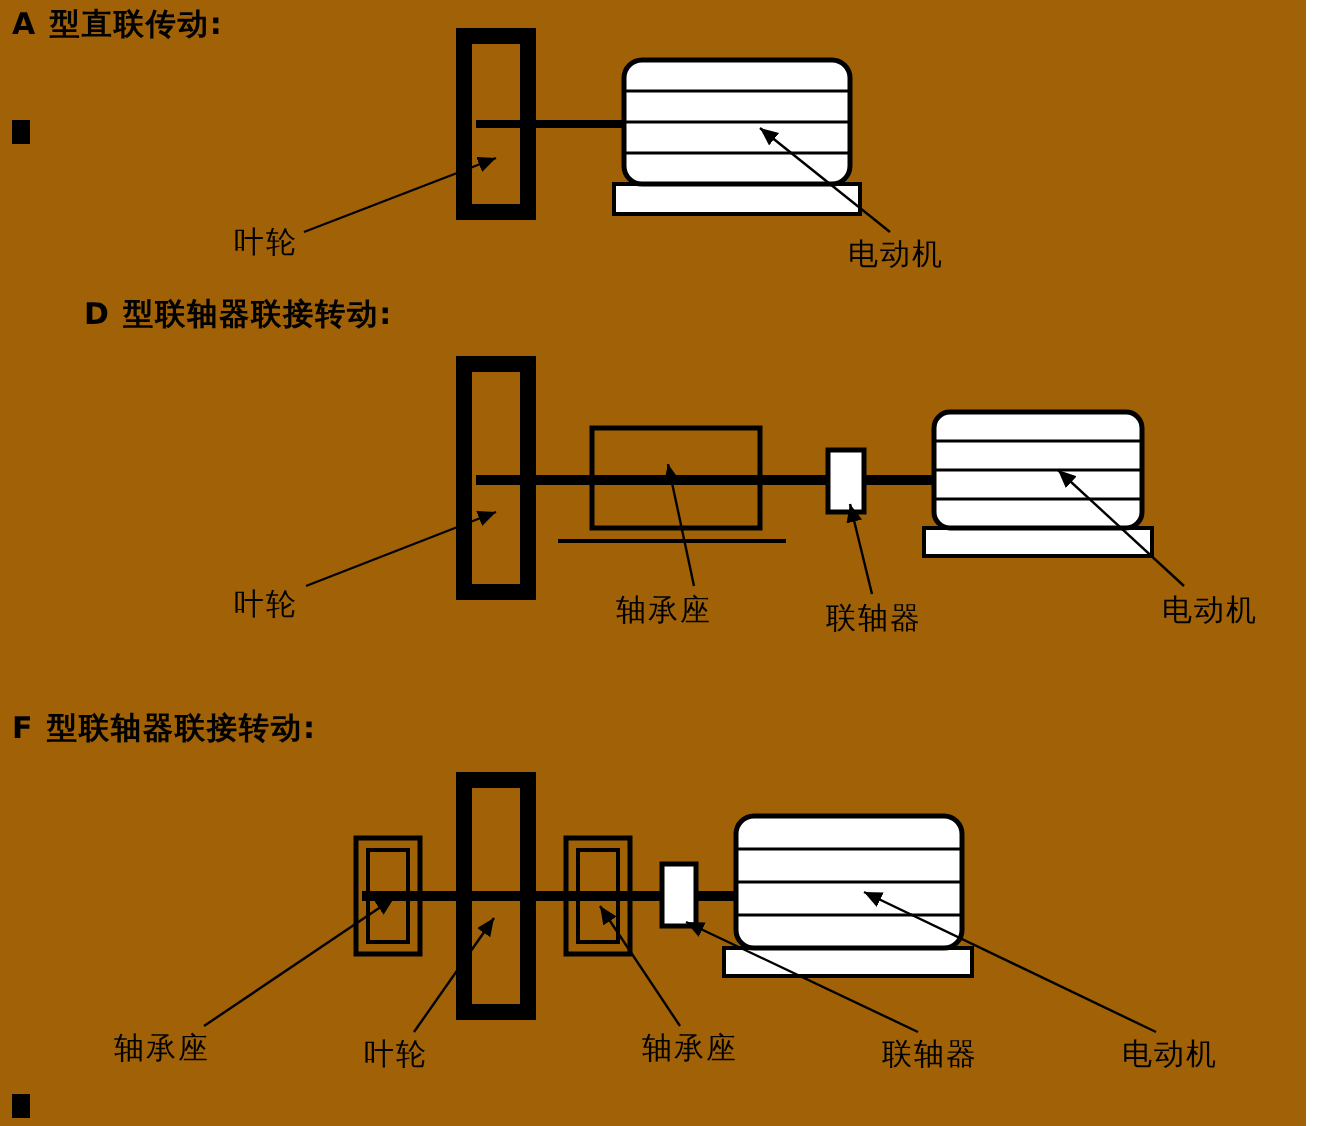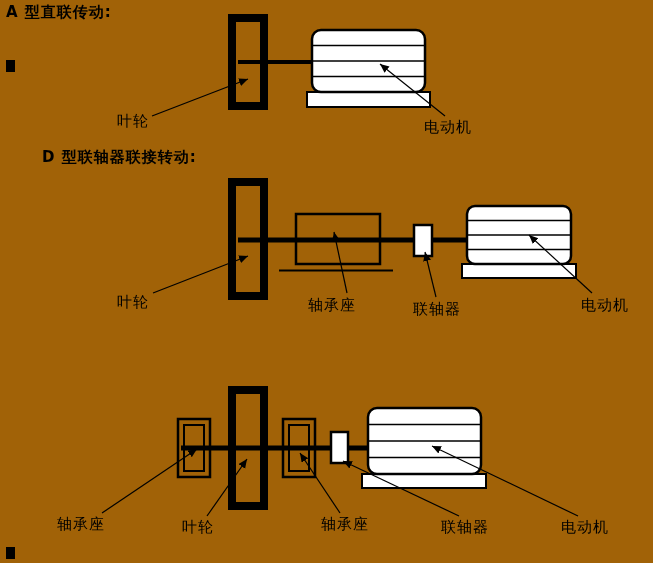--- a/index.html
+++ b/index.html
@@ -92,20 +92,21 @@
       <line x1="102" y1="513" x2="197" y2="449" stroke="#000" stroke-width="1.2" marker-end="url(#arrow)"></line>
       <line x1="207" y1="516" x2="247" y2="459" stroke="#000" stroke-width="1.2" marker-end="url(#arrow)"></line>
       <line x1="340" y1="513" x2="300" y2="453" stroke="#000" stroke-width="1.2" marker-end="url(#arrow)"></line>
       <line x1="459" y1="516" x2="343" y2="461" stroke="#000" stroke-width="1.2" marker-end="url(#arrow)"></line>
       <line x1="578" y1="516" x2="432" y2="446" stroke="#000" stroke-width="1.2" marker-end="url(#arrow)"></line>
     </g>
   </svg>
 
   <div class="sec-title" style="left:6px; top:3px;">A 型直联传动:</div>
   <div class="sec-title" style="left:6px; top:148px;margin-left:36px;">D 型联轴器联接转动:</div>
+  <div class="sec-title" style="left:6px; top:355px;">F 型联轴器联接转动:</div>
 
   <div class="part-label" style="left:117px; top:112px;">叶轮</div>
   <div class="part-label" style="left:424px; top:118px;">电动机</div>
 
   <div class="part-label" style="left:117px; top:293px;">叶轮</div>
   <div class="part-label" style="left:308px; top:296px;">轴承座</div>
   <div class="part-label" style="left:413px; top:300px;">联轴器</div>
   <div class="part-label" style="left:581px; top:296px;">电动机</div>
 
   <div class="part-label" style="left:57px; top:515px;">轴承座</div>

